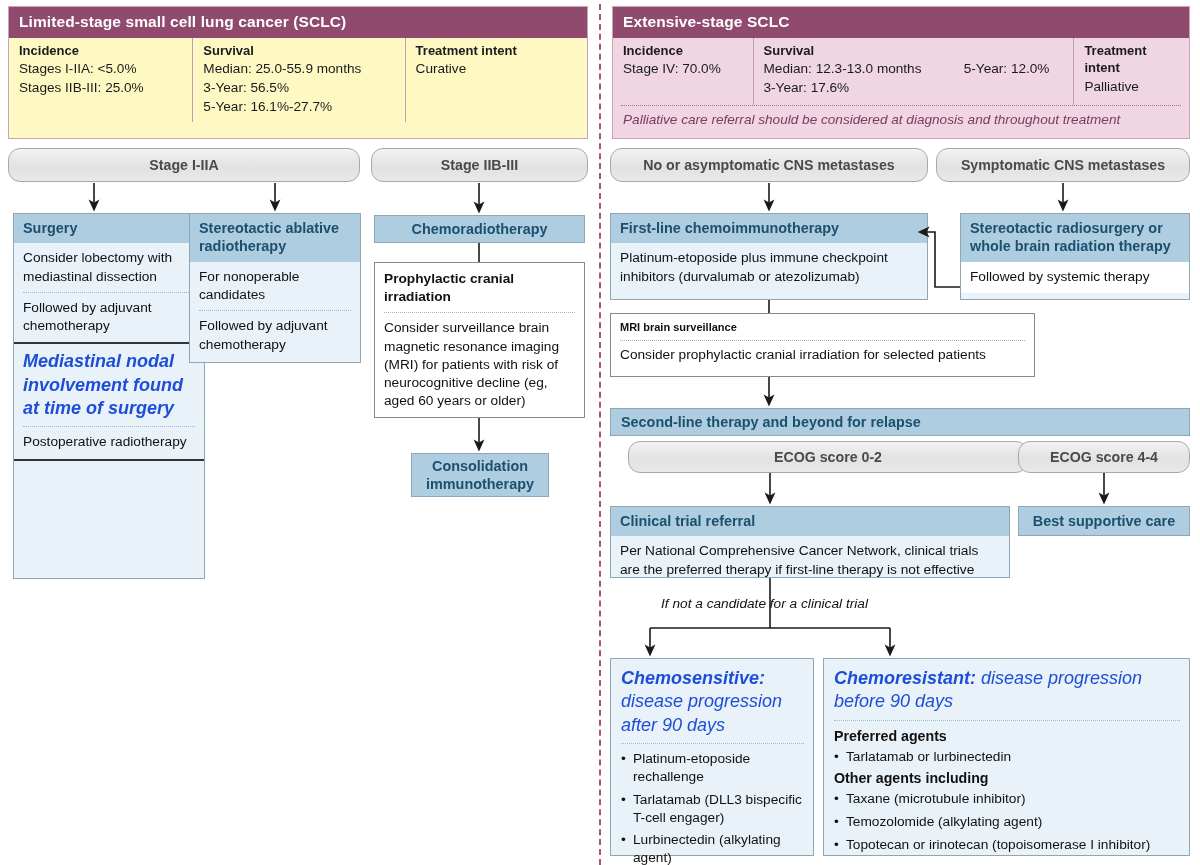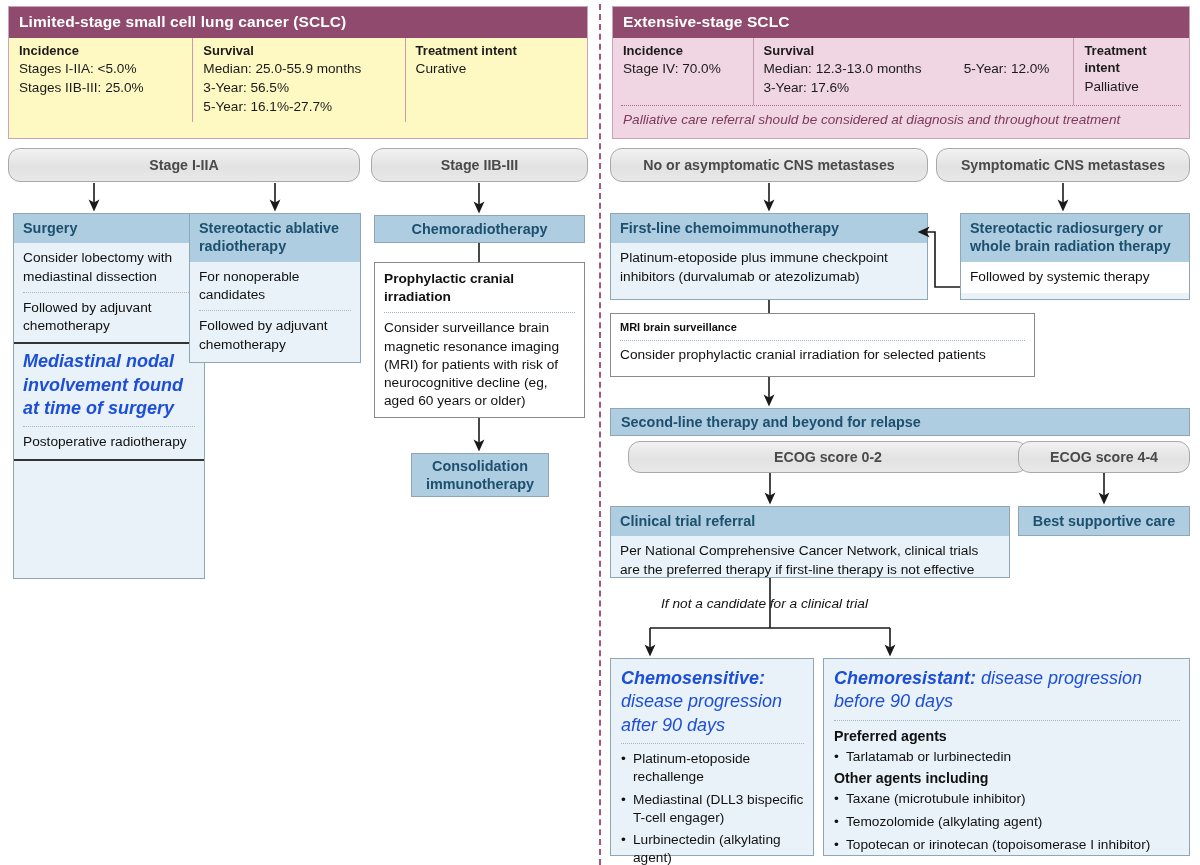--- a/index.html
+++ b/index.html
@@ -210,21 +210,21 @@
     <div class="pillblue" style="left:418px;top:506px;width:172px;height:30px;">Best supportive care</div>
 
     <div class="labelit" style="left:61px;top:596px;">If not a candidate for a clinical trial</div>
 
     <div class="card" style="left:10px;top:658px;width:204px;height:198px;">
       <div class="card-bd" style="padding:8px 9px 8px 10px;">
         <div class="sub-it"><span>Chemosensitive:</span><span class="norm"> disease progression after 90 days</span></div>
         <div class="soft"></div>
         <ul class="bl">
           <li>Platinum-etoposide rechallenge</li>
-          <li>Mediastinal (DLL3 bispecific T-cell engager)</li>
+          <li>Tarlatamab (DLL3 bispecific T-cell engager)</li>
           <li>Lurbinectedin (alkylating agent)</li>
         </ul>
       </div>
     </div>
 
     <div class="card" style="left:223px;top:658px;width:367px;height:198px;">
       <div class="card-bd" style="padding:8px 9px 8px 10px;">
         <div class="sub-it"><span>Chemoresistant:</span><span class="norm"> disease progression before 90 days</span></div>
         <div class="soft"></div>
         <div class="bold" style="font-size:14.2px;margin-bottom:2px;">Preferred agents</div>

